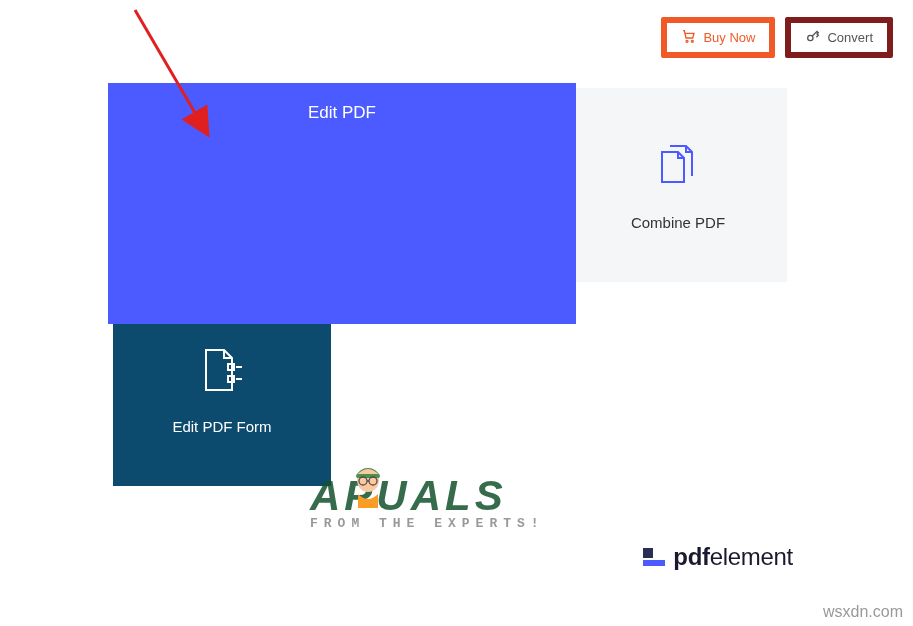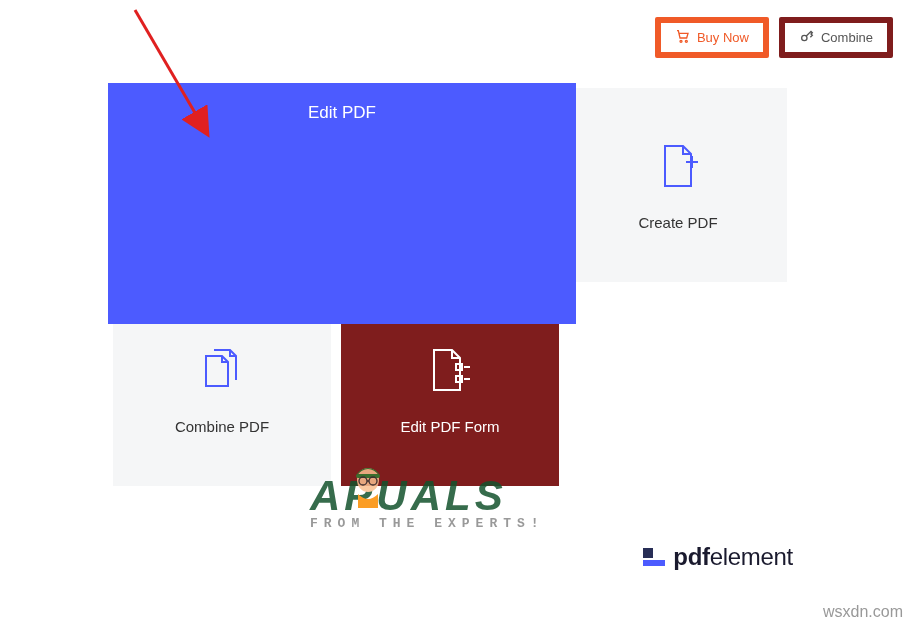--- a/index.html
+++ b/index.html
@@ -87,21 +87,21 @@
     .card {
       background: #f5f6f7;
       display: flex;
       flex-direction: column;
       align-items: center;
       justify-content: center;
       gap: 22px;
       cursor: pointer;
     }
     .card.dark {
-      background: #7f1d1d;
+      background: #0c4a6e;
       color: #fff;
     }
     .card-title {
       font-size: 15px;
       color: #333;
     }
     .card.dark .card-title {
       color: #fff;
     }
     .icon-box {
@@ -194,45 +194,34 @@
     </span>
     <span>Buy Now</span>
   </button>
   <button class="btn btn-register">
     <span>
       <svg viewBox="0 0 24 24" fill="none" stroke="#555" stroke-width="2">
         <circle cx="8" cy="15" r="4"></circle>
         <path d="M11 12l7-7 2 2-2 2 2 2-3 3"></path>
       </svg>
     </span>
-    <span>Combine</span>
+    <span>Convert</span>
   </button>
 </div>
 
 <div class="cards-wrap">
 
   <div class="edit-pdf-card">
     <div class="title">Edit PDF</div>
   </div>
 
   <div class="grid">
     <div class="card"></div>
     <div class="card"></div>
 
-    <div class="card">
-      <div class="icon-box">
-        <svg viewBox="0 0 52 52" fill="none" stroke="#4c5bff" stroke-width="2">
-          <path d="M13 6 H31 L39 14 V46 H13 Z"></path>
-          <path d="M31 6 V14 H39"></path>
-          <line x1="34" y1="22" x2="46" y2="22"></line>
-          <line x1="40" y1="16" x2="40" y2="28"></line>
-        </svg>
-      </div>
-      <div class="card-title">Create PDF</div>
-    </div>
 
     <div class="card">
       <div class="icon-box">
         <svg viewBox="0 0 52 52" fill="none" stroke="#4c5bff" stroke-width="2">
           <path d="M10 12 H26 L32 18 V42 H10 Z"></path>
           <path d="M26 12 V18 H32"></path>
           <path d="M18 6 H34 L40 12 V36"></path>
           <path d="M34 6 V12 H40"></path>
         </svg>
       </div>

